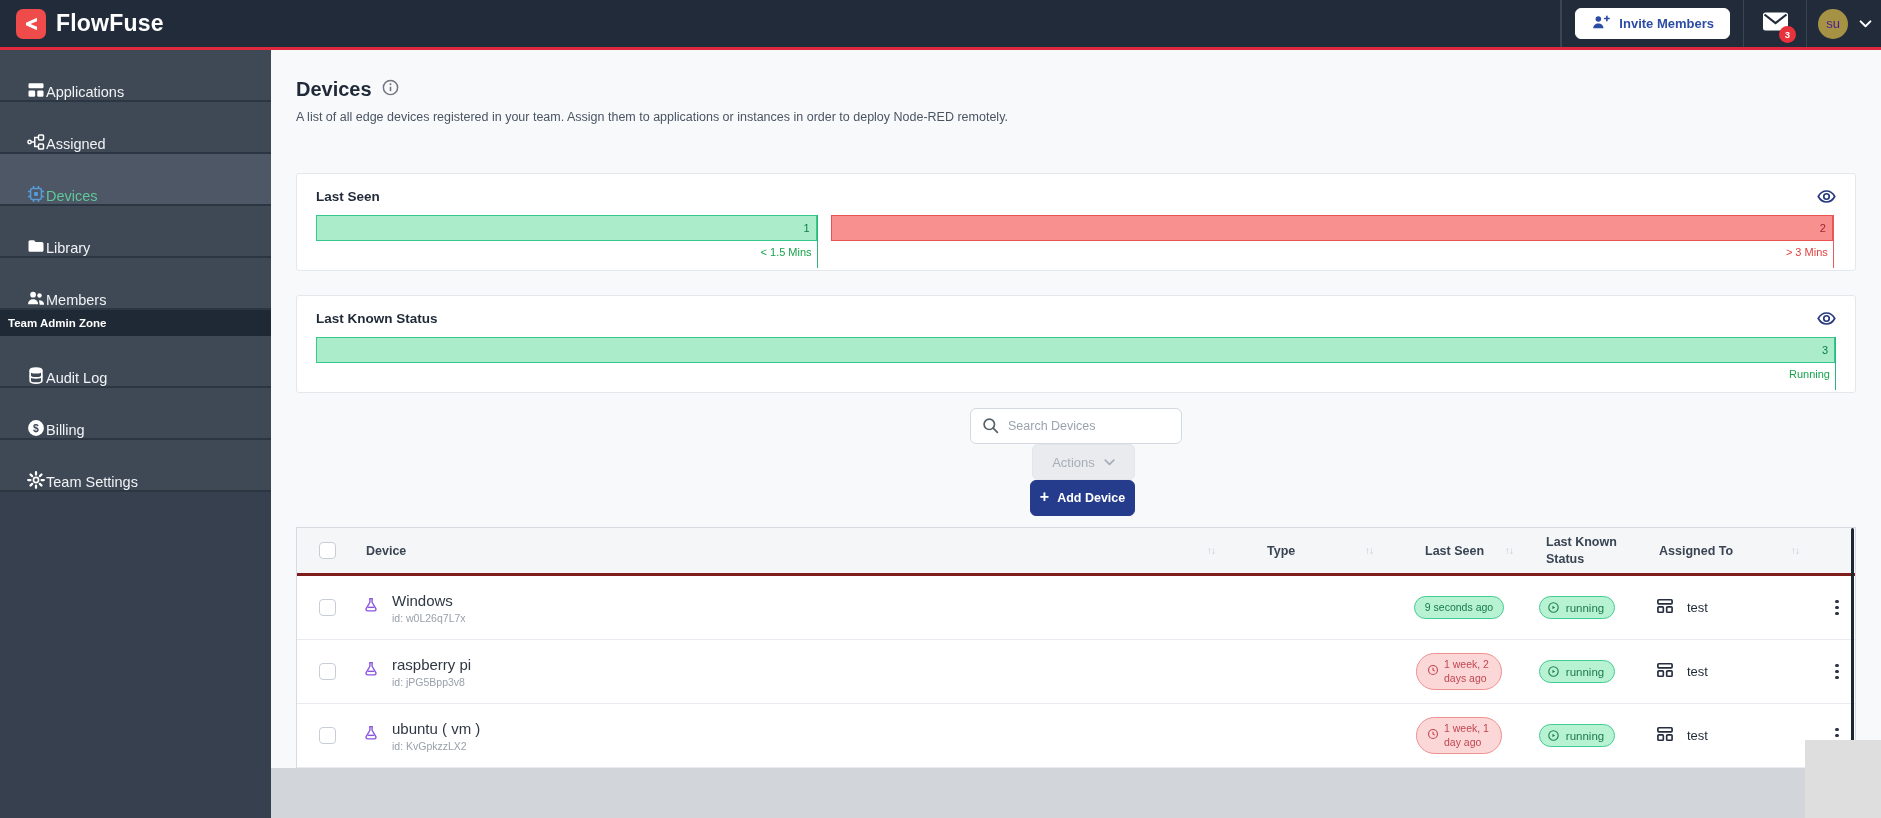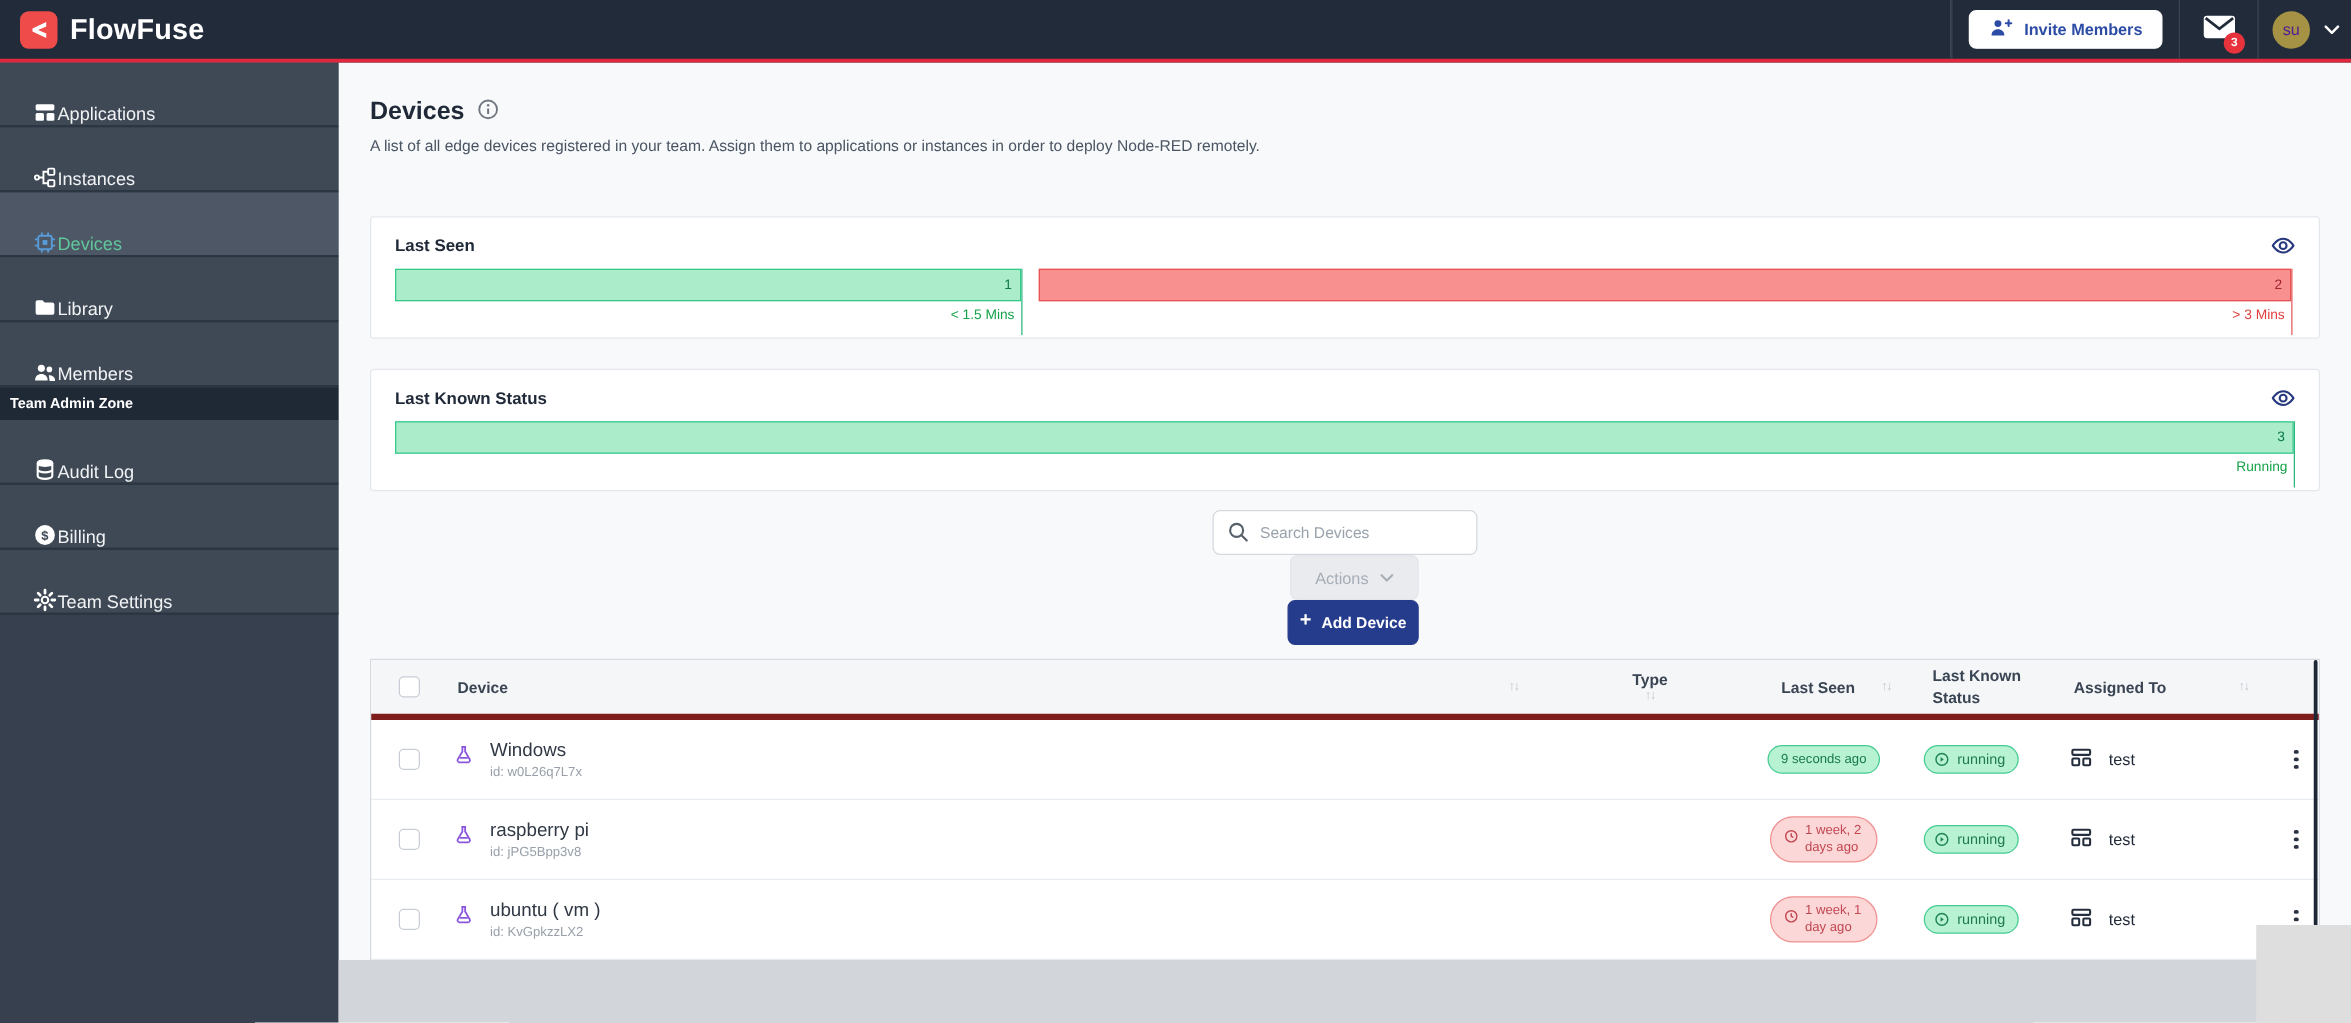--- a/index.html
+++ b/index.html
@@ -73,21 +73,21 @@
   .search-icon { position:absolute; left:12px; top:9px; }
   .actions-btn { margin-left:15px; height:36px; width:103px; background:#e9ebee; border:1px solid #e2e5e9; border-radius:6px;
                  display:flex; align-items:center; justify-content:center; gap:9px; color:#a7aeb8; font-size:13px; font-weight:normal; cursor:pointer; }
   .add-device-btn { margin-left:13px; height:36px; width:105px; background:#253c8d; border:1px solid #253c8d; border-radius:6px;
                     display:flex; align-items:center; justify-content:center; gap:8px; color:#fff; font-size:12.5px; font-weight:bold; cursor:pointer; }
   .add-plus { font-size:16px; font-weight:bold; margin-top:-2px; }
 
   
   .device-table { position:relative; margin-top:11px; width:1560px; background:#fff; border:1px solid #d6dbe1; }
   .t-grid { display:grid; grid-template-columns:50px 878px 170px 128px 108px 186px 40px; align-items:center; }
-  .t-header { height:48px; background:#f5f6f8; border-bottom:5px solid #7f1d1d; color:#3a4553; font-size:12.5px; font-weight:600; }
+  .t-header { height:48px; background:#f5f6f8; border-bottom:3px solid #7f1d1d; color:#3a4553; font-size:12.5px; font-weight:600; }
   .th-cell { display:flex; align-items:center; }
   .sort-icon { color:#c3c9d2; font-size:10px; letter-spacing:-1px; cursor:pointer; }
   .checkbox { width:17px; height:17px; border:1.6px solid #c8cdd5; border-radius:4px; background:#fff; margin-left:22px; cursor:pointer; }
   .t-row { height:64px; border-bottom:1px solid #e8ebef; }
   .t-row:last-child { border-bottom:none; }
   .cell-device { display:flex; align-items:center; gap:11px; padding-left:14px; }
   .dev-name { font-size:15px; color:#2f3844; }
   .dev-id { font-size:10.5px; color:#98a0aa; margin-top:3px; }
   .cell-center { display:flex; justify-content:center; }
   .pill { display:inline-flex; align-items:center; gap:5px; border-radius:999px; padding:4px 10px; font-size:10.5px; line-height:1.3; border:1px solid; }
@@ -165,21 +165,21 @@
   </div>
   <div class="side-item">
     <span class="side-icon">
       <svg width="20" height="20" viewBox="0 0 24 24" fill="none" stroke="#fff" stroke-width="1.8">
           <circle cx="4.3" cy="12" r="2"></circle>
           <rect x="15" y="3.5" width="6" height="6" rx="1"></rect>
           <rect x="15" y="14.5" width="6" height="6" rx="1"></rect>
           <path d="M6.5 12h4m0 0V6.5H15M10.5 12v5.5H15"></path>
         </svg>
     </span>
-    <span>Instances</span>
+    <span>Assigned</span>
   </div>
   <div class="side-item selected">
     <span class="side-icon">
       <svg width="20" height="20" viewBox="0 0 24 24" fill="none" stroke="#579bd8" stroke-width="1.8">
           <rect x="5.5" y="5.5" width="13" height="13" rx="2"></rect>
           <rect x="9.7" y="9.7" width="4.6" height="4.6" fill="#579bd8" stroke="none"></rect>
           <path d="M9 2.3v3M15 2.3v3M9 18.7v3M15 18.7v3M2.3 9h3M2.3 15h3M18.7 9h3M18.7 15h3"></path>
         </svg>
     </span>
     <span>Devices</span>
@@ -313,21 +313,21 @@
 
   <div class="device-table">
     <div class="t-grid t-header">
       <div class="th-cell">
           <span class="checkbox"></span>
         </div>
       <div class="th-cell" style="justify-content:space-between; padding:0 10px 0 19px;">
         <span>Device</span>
         <span class="sort-icon">↑↓</span>
       </div>
-      <div class="th-cell" style="justify-content:space-between; padding:0 22px 0 42px;flex-direction:column;">
+      <div class="th-cell" style="justify-content:space-between; padding:0 22px 0 42px;">
         <span>Type</span>
         <span class="sort-icon">↑↓</span>
       </div>
       <div class="th-cell" style="justify-content:space-between; padding:0 10px 0 30px;">
         <span>Last Seen</span>
         <span class="sort-icon">↑↓</span>
       </div>
       <div class="th-cell" style="padding-left:23px;">
         <span style="width:72px; line-height:1.3;">Last Known Status</span>
       </div>

